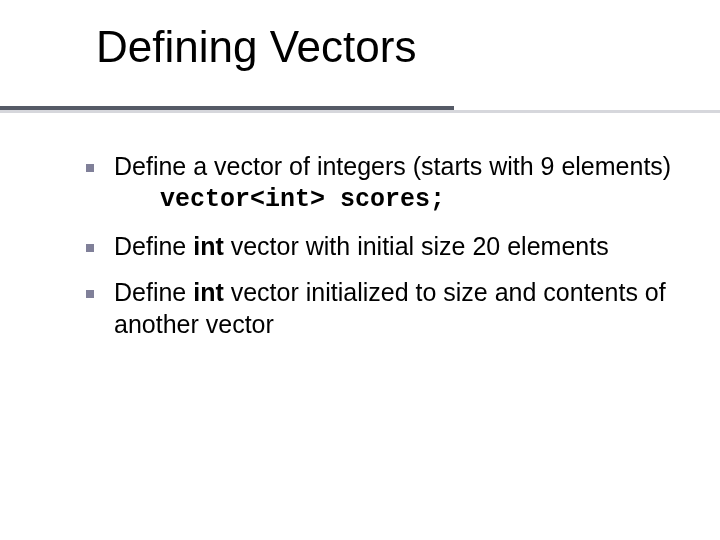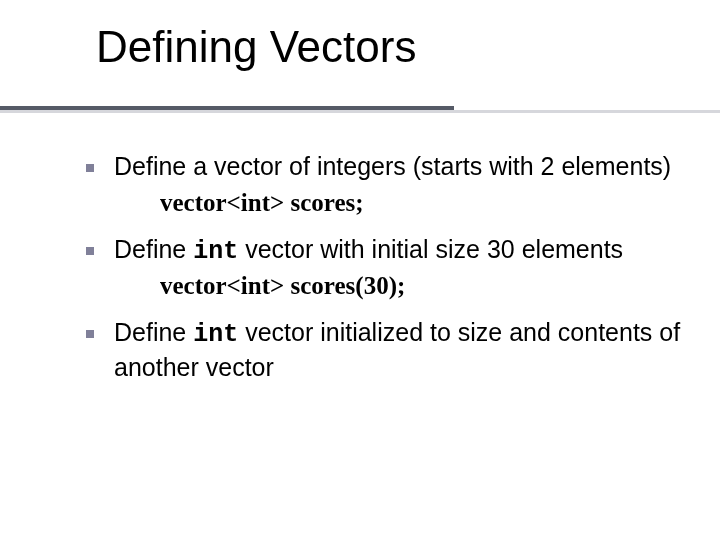--- a/index.html
+++ b/index.html
@@ -60,57 +60,56 @@
   }
   .bullet {
     position: absolute;
     left: 8px;
     top: 14px;
     width: 8px;
     height: 8px;
     background: #808099;
   }
   .code-line {
-    font-family: Liberation Serif, serif;
+    font-family: Liberation Mono, monospace;
     font-weight: bold;
     font-size: 25px;
     display: block;
     padding-left: 46px;
     margin-top: 2px;
   }
   .mono-inline {
-    font-family: Liberation Mono, monospace;
+    font-family: Liberation Sans, sans-serif;
     font-weight: bold;
     text-align: right;
   }
 </style>
 </head>
 <body>
 
 <div class="slide">
 
   <div class="title-wrap">
     <div class="title">Defining Vectors</div>
   </div>
 
   <div class="rule-dark"></div>
   <div class="rule-light"></div>
 
   <div class="content">
 
     <div class="item">
       <span class="bullet"></span>
-      <span>Define a vector of integers (starts with 2 elements)</span><span class="mono-inline"></span><span></span>
+      <span>Define a vector of integers (starts with 9 elements)</span><span class="mono-inline"></span><span></span>
       <span class="code-line">vector&lt;int&gt; scores;</span>
     </div>
 
     <div class="item">
       <span class="bullet"></span>
-      <span>Define </span><span class="mono-inline">int</span><span> vector with initial size 30 elements</span>
-      <span class="code-line">vector&lt;int&gt; scores(30);</span>
+      <span>Define </span><span class="mono-inline">int</span><span> vector with initial size 20 elements</span>
     </div>
 
 
     <div class="item">
       <span class="bullet"></span>
       <span>Define </span><span class="mono-inline">int</span><span> vector initialized to size and contents of another vector</span>
     </div>
 
   </div>
 

